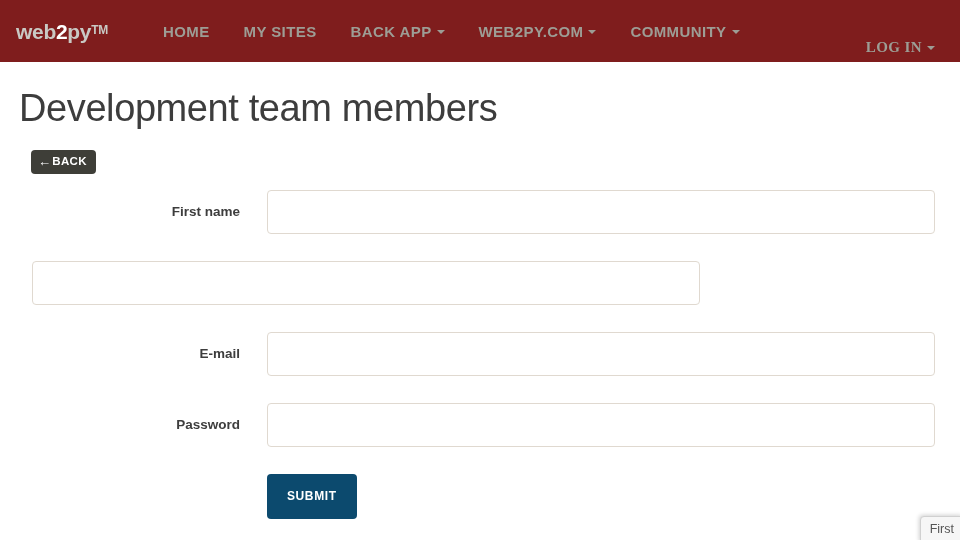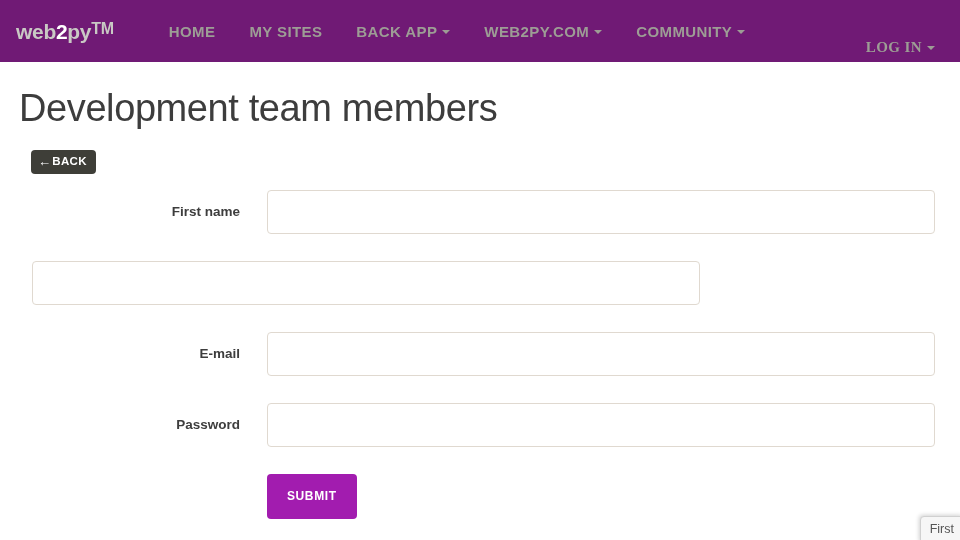--- a/index.html
+++ b/index.html
@@ -12,21 +12,21 @@
     overflow: hidden;
     background: #ffffff;
     font-family: "Liberation Sans", sans-serif;
     color: #333333;
     position: relative;
   }
 
   
   .navbar {
     height: 62px;
-    background: #701a75;
+    background: #7f1d1d;
     display: flex;
     align-items: center;
     position: relative;
     box-sizing: border-box;
   }
   .brand {
     margin-left: 16px;
     margin-right: 38px;
     font-size: 21px;
     font-weight: bold;
@@ -34,21 +34,21 @@
     color: #c9c9c4;
     white-space: nowrap;
     line-height: 1;
     display: flex;
     align-items: baseline;
   }
   .brand .b-two {
     color: #ffffff;
   }
   .brand .b-tm {
-    font-size: 16px;
+    font-size: 12px;
     vertical-align: super;
     position: relative;
     top: -5px;
     font-weight: bold;
     color: #c9c9c4;
   }
   .nav-links {
     display: flex;
     align-items: center;
     height: 100%;
@@ -160,21 +160,21 @@
     display: flex;
     align-items: center;
     margin-top: 1px;
   }
   .submit-spacer {
     width: 235px;
     padding-right: 27px;
     box-sizing: border-box;
   }
   .submit-btn {
-    background: #a21caf;
+    background: #0c4a6e;
     color: #ffffff;
     border: none;
     border-radius: 4px;
     padding: 0 20px;
     height: 45px;
     font-size: 12px;
     font-weight: bold;
     letter-spacing: 0.6px;
     font-family: "Liberation Sans", sans-serif;
     cursor: pointer;

